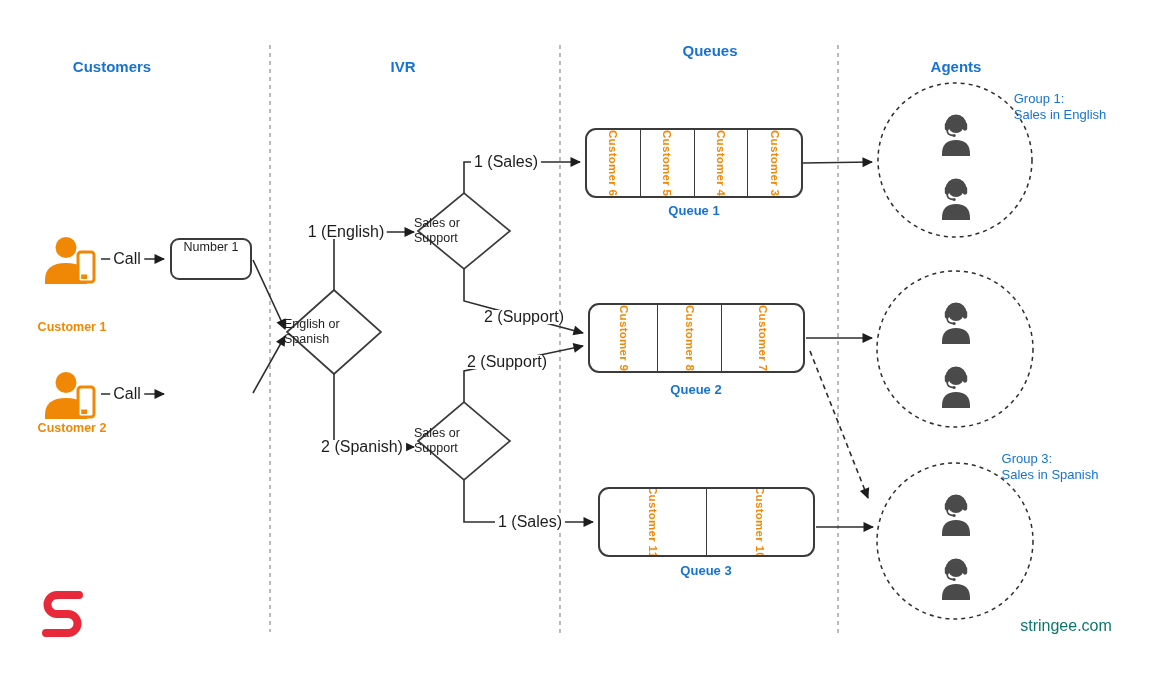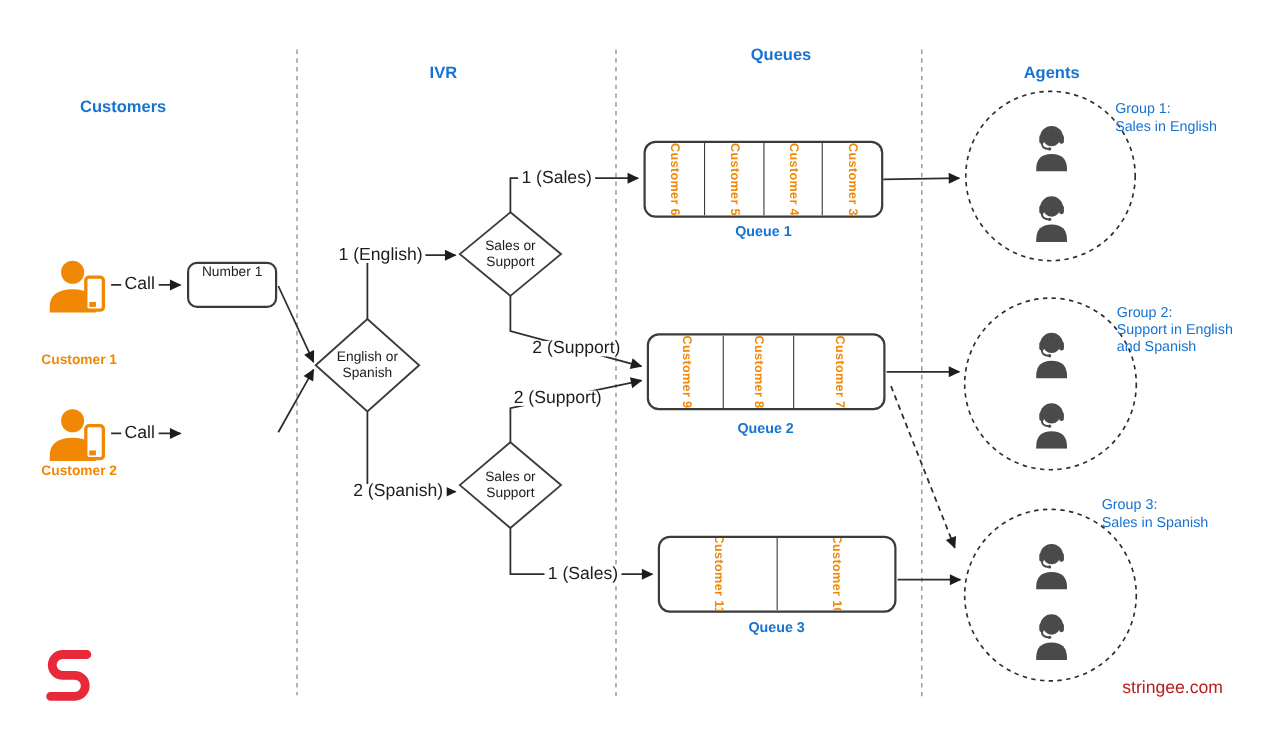--- a/index.html
+++ b/index.html
@@ -14,38 +14,38 @@
   #diagram-svg{position:absolute;left:0;top:0;z-index:1;}
   .abs{position:absolute;z-index:3;}
   .ctr{transform:translate(-50%,-50%);}
   .hdr{font-size:15px;font-weight:bold;color:var(--blue);white-space:nowrap;}
   .lbl-orange{font-size:12.5px;font-weight:bold;color:var(--orange);white-space:nowrap;}
   .edge-lbl{font-size:16px;background:#fff;padding:0 3px;white-space:nowrap;color:#1d1d1d;line-height:14px;}
   .node-box{
     box-sizing:border-box;background:#fff;border:2px solid #3b3b3b;border-radius:9px;
     display:flex;justify-content:center;font-size:12.5px;z-index:2;
   }
-  .diamond-text{font-size:12.5px;line-height:15px;text-align:center;width:100px;z-index:2;}
+  .diamond-text{font-size:12.5px;line-height:15px;text-align:left;width:100px;z-index:2;}
   .queue{
     box-sizing:border-box;position:absolute;background:#fff;border:2px solid #3b3b3b;
     border-radius:11px;display:flex;overflow:hidden;z-index:2;
   }
   .queue-cell{
     display:flex;align-items:center;justify-content:center;
     border-right:1.6px solid #3b3b3b;flex:1 1 0;
   }
   .queue-cell:last-child{border-right:none;}
   .queue-cell span{
     writing-mode:vertical-rl;font-size:11.5px;font-weight:bold;color:var(--orange);
     white-space:nowrap;letter-spacing:0.3px;
   }
   .w69{flex:69 1 0;} .w65{flex:65 1 0;} .w83{flex:83 1 0;}
   .queue-lbl{font-size:13px;font-weight:bold;color:var(--blue);white-space:nowrap;}
   .group-lbl{font-size:13px;line-height:15.5px;color:var(--blue);text-align:left;transform:translateX(-50%);white-space:nowrap;}
-  .brand{font-size:16px;color:#b91c1c;white-space:nowrap;}
+  .brand{font-size:16px;color:#0f766e;white-space:nowrap;}
   .sep{stroke:var(--separator);stroke-width:1.4;stroke-dasharray:4 4;}
   .conn{stroke:var(--line);stroke-width:1.6;fill:none;}
   .conn-dashed{stroke:var(--line);stroke-width:1.6;fill:none;stroke-dasharray:5 4;}
   .shape{fill:#ffffff;stroke:#3b3b3b;stroke-width:1.7;}
   .gcircle{fill:none;stroke:#2d2d2d;stroke-width:1.5;stroke-dasharray:4 4;}
   .cust-fill{fill:var(--orange);}
   .cust-stroke{fill:#fff;stroke:var(--orange);stroke-width:3;}
   .agent-fill{fill:var(--agent-gray);}
   .agent-stroke{fill:none;stroke:var(--agent-gray);}
   .logo-stroke{fill:none;stroke:var(--logo-red);stroke-width:8;stroke-linecap:round;}
@@ -116,21 +116,21 @@
     <use href="#agent" x="939" y="300" width="34" height="44"></use>
     <use href="#agent" x="939" y="364" width="34" height="44"></use>
     <use href="#agent" x="939" y="492" width="34" height="44"></use>
     <use href="#agent" x="939" y="556" width="34" height="44"></use>
 
     <g transform="translate(42,589)">
       <path class="logo-stroke" d="M37,6 H15 a9.5,9.5 0 0 0 0,19 h11 a9.5,9.5 0 0 1 0,19 H4"></path>
     </g>
   </svg>
 
-  <div class="abs hdr ctr" style="left:112px;top:66px;margin-top:31px;">Customers</div>
+  <div class="abs hdr ctr" style="left:112px;top:66px;">Customers</div>
   <div class="abs hdr ctr" style="left:403px;top:66px;">IVR</div>
   <div class="abs hdr ctr" style="left:710px;top:50px;">Queues</div>
   <div class="abs hdr ctr" style="left:956px;top:66px;">Agents</div>
 
   <div class="abs lbl-orange ctr" style="left:72px;top:296px;margin-top:31px;">Customer 1</div>
   <div class="abs lbl-orange ctr" style="left:72px;top:428px;">Customer 2</div>
 
   <div class="abs edge-lbl ctr" style="left:127px;top:259px;">Call</div>
   <div class="abs edge-lbl ctr" style="left:127px;top:394px;">Call</div>
   <div class="abs edge-lbl ctr" style="left:346px;top:232px;">1 (English)</div>
@@ -193,25 +193,20 @@
     <div class="queue-cell">
         <span>Customer 10</span>
       </div>
   </div>
   <div class="abs queue-lbl ctr" style="left:706px;top:570px;">Queue 3</div>
 
   <div class="abs group-lbl" style="left:1060px;top:91px;">
     <div>Group 1:</div>
     <div>Sales in English</div>
   </div>
-  <div class="abs group-lbl" style="left:1068px;top:276px;">
-    <div>Group 2:</div>
-    <div>Support in English</div>
-    <div>and Spanish</div>
-  </div>
   <div class="abs group-lbl" style="left:1050px;top:451px;">
     <div>Group 3:</div>
     <div>Sales in Spanish</div>
   </div>
 
   <div class="abs brand ctr" style="left:1066px;top:626px;">stringee.com</div>
 
 </div>
 
 </body></html>

